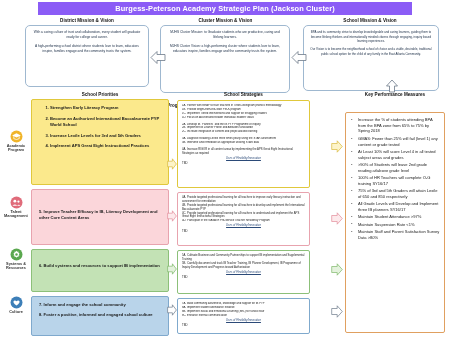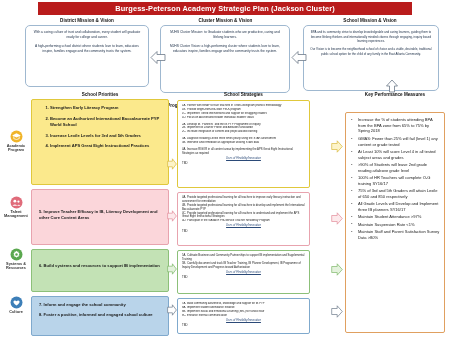--- a/index.html
+++ b/index.html
@@ -8,21 +8,21 @@
     width: 450px; height: 338px;
     background: #ffffff;
     font-family: "Liberation Sans", sans-serif;
     overflow: hidden;
   }
   #page { position: relative; width: 450px; height: 338px; background:#fff; }
 
   
   .title-bar {
     position: absolute; left: 38px; top: 2px; width: 374px; height: 13px;
-    background: #b91c1c; color: #ffffff;
+    background: #8b5cf6; color: #ffffff;
     font-size: 7.4px; font-weight: bold;
     display: flex; align-items: center; justify-content: center;
     letter-spacing: 0.1px;
   }
 
   
   .col-head {
     position: absolute; text-align: center;
     font-size: 4.6px; font-weight: bold; color: #111;
   }

